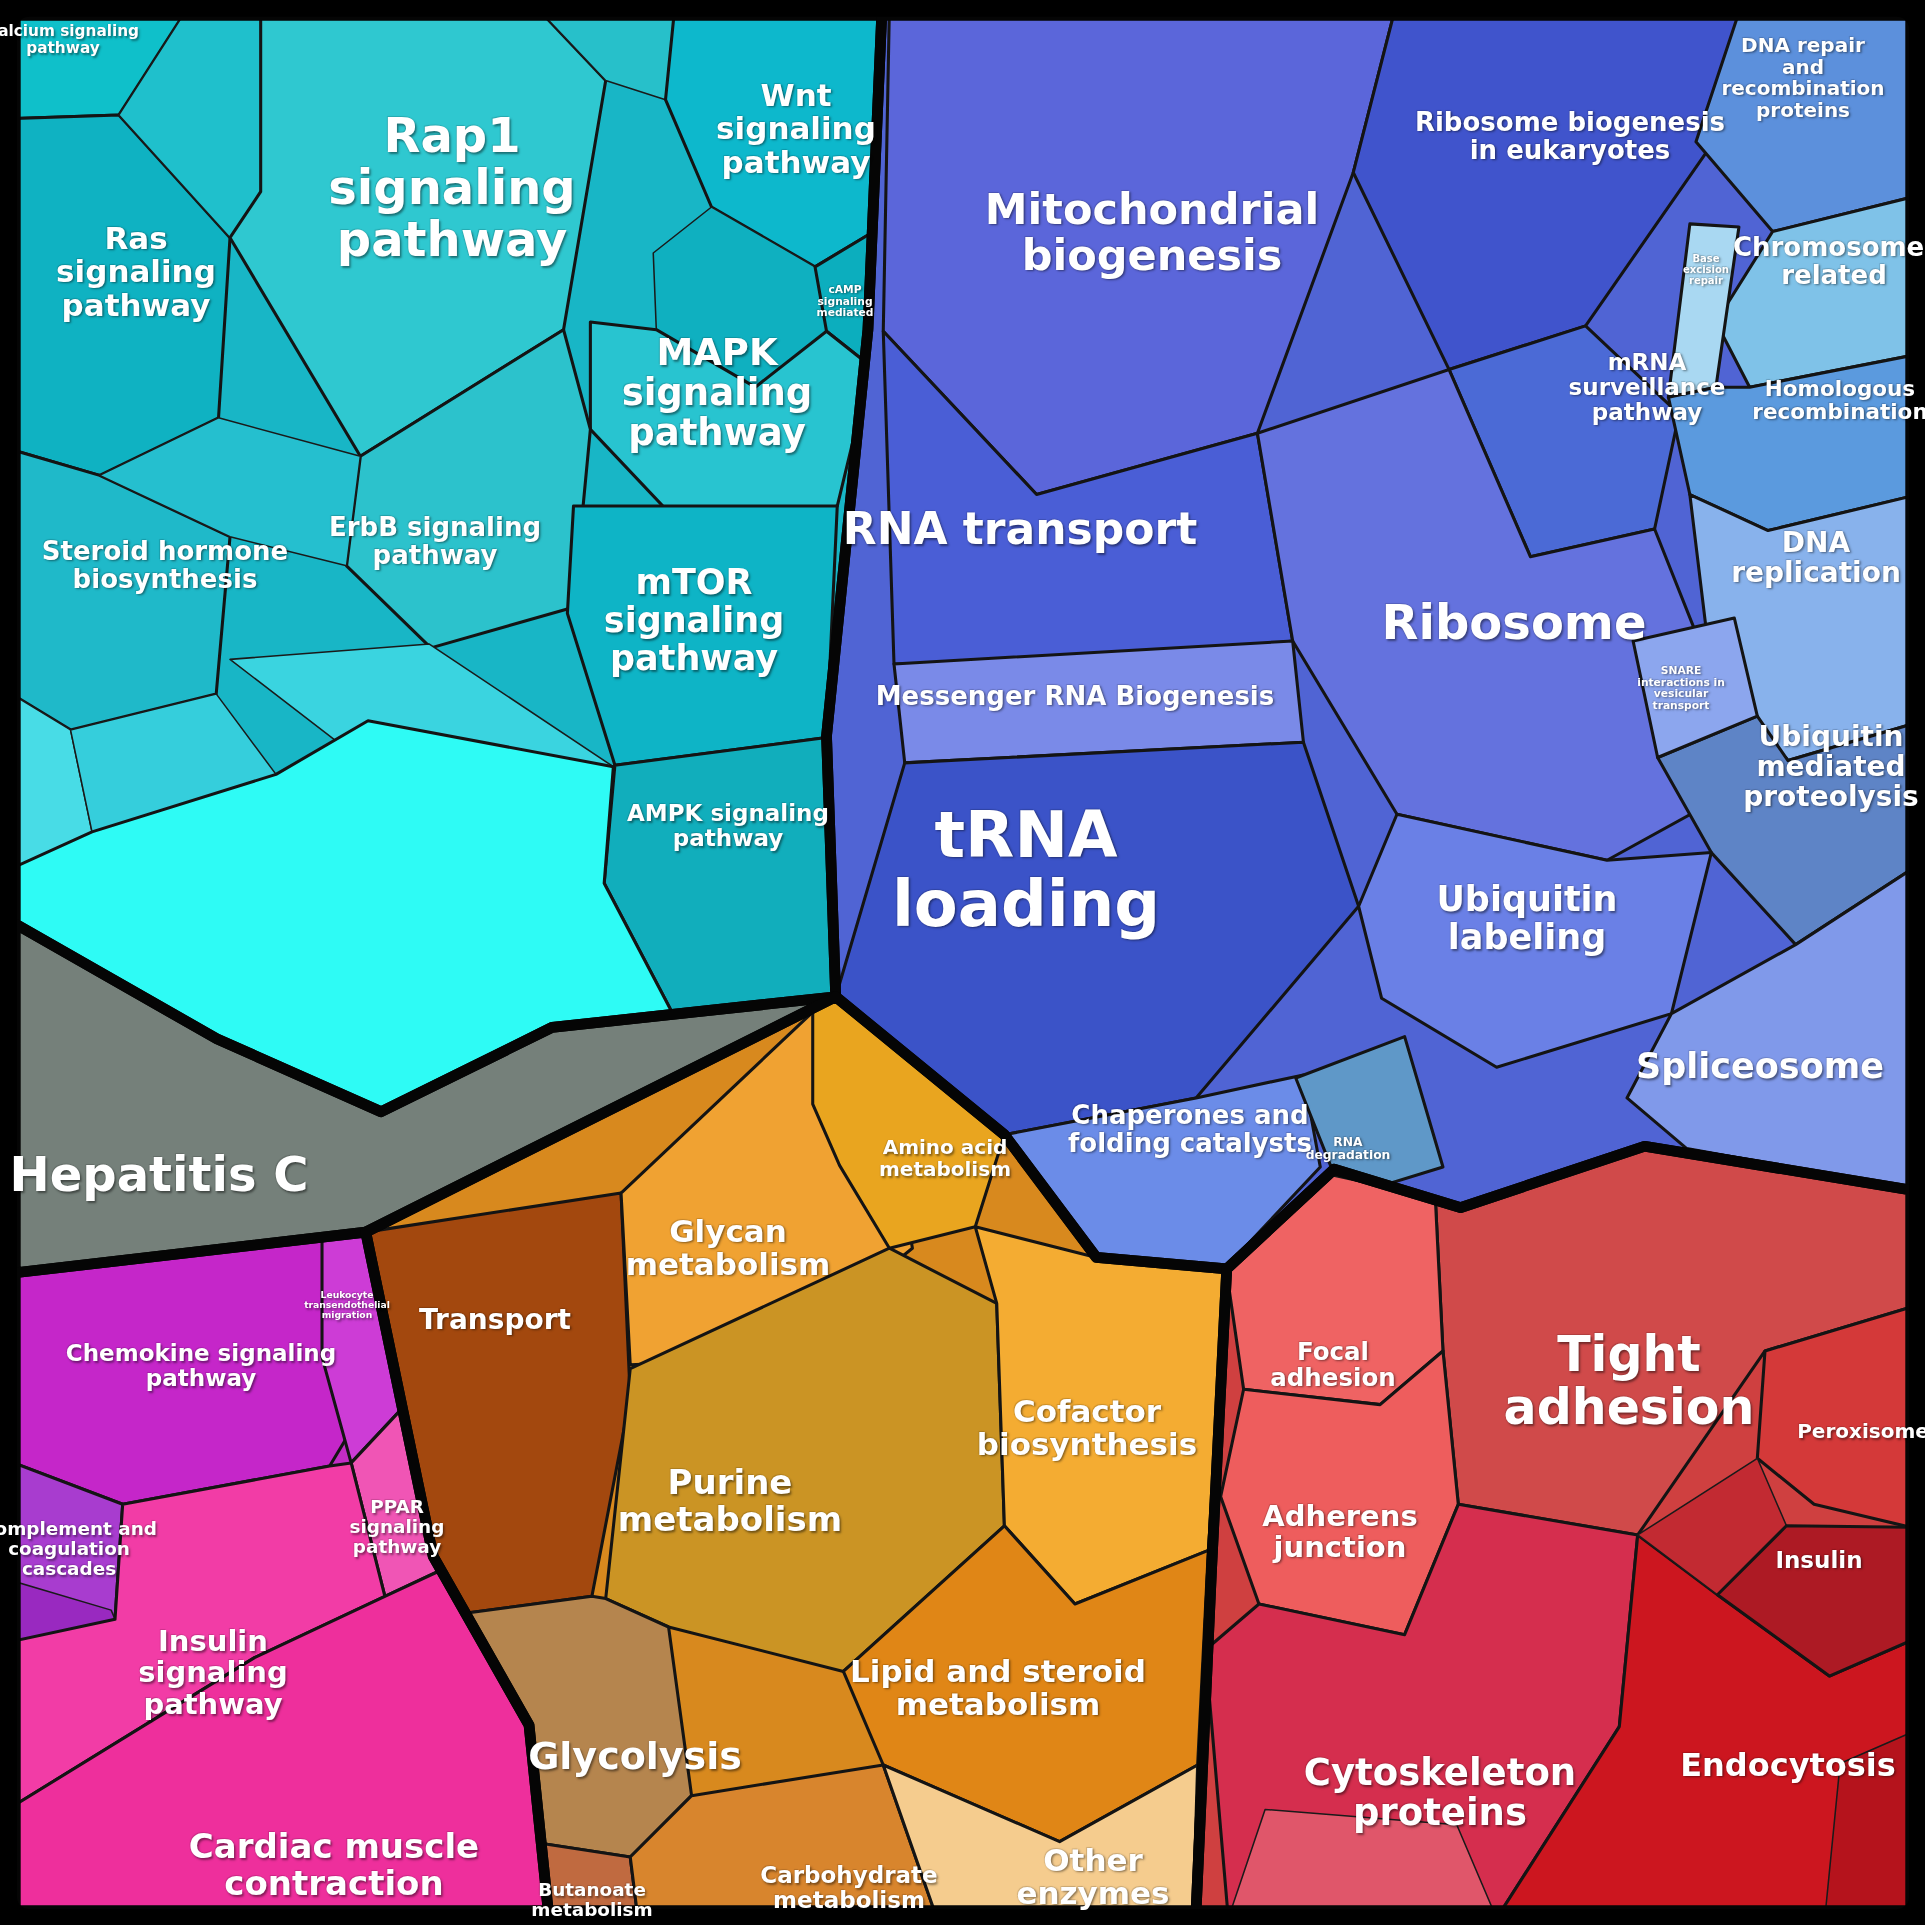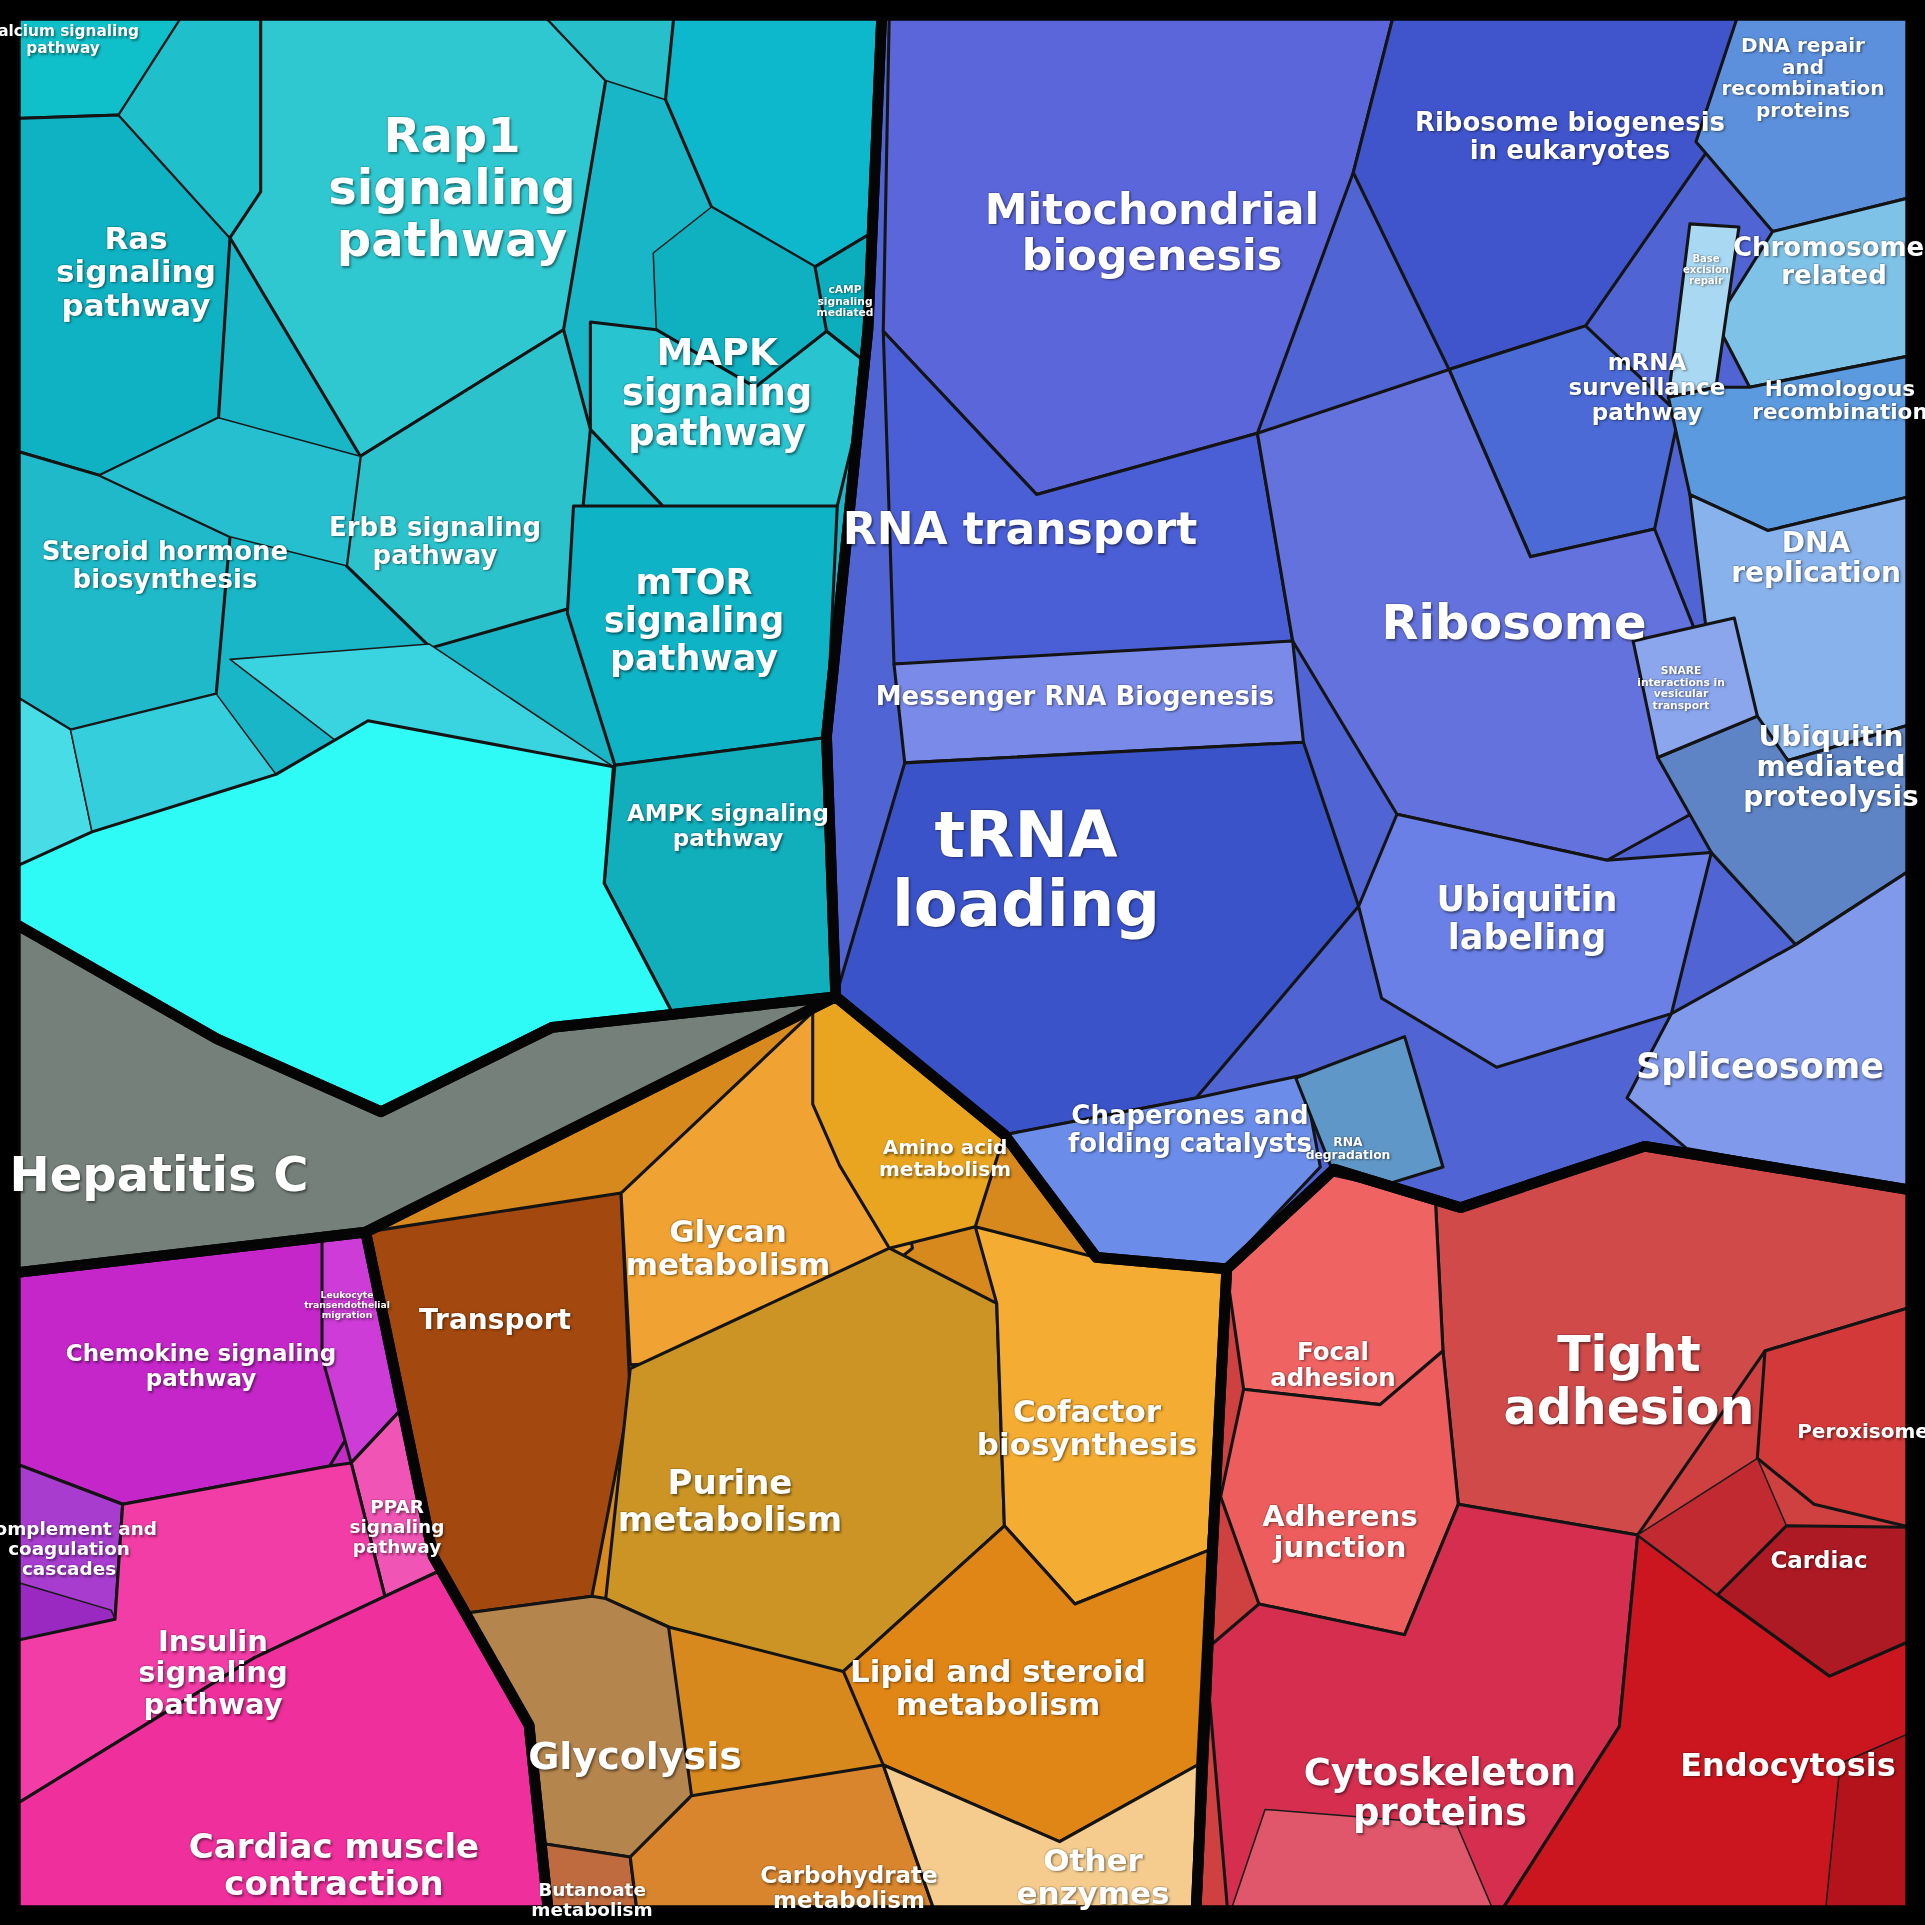--- a/index.html
+++ b/index.html
@@ -131,20 +131,21 @@
   <polygon class="outline" points="20,1205 283,1355 497,1450 720,1340 1090,1300 477,1607 20,1660"></polygon>
   <polygon class="outline" points="20,1660 477,1607 565,2030 690,2250 715,2492 20,2492"></polygon>
   <polygon class="outline" points="477,1607 1090,1300 1310,1480 1430,1640 1600,1655 1580,2050 1560,2492 715,2492 690,2250 565,2030"></polygon>
   <polygon class="outline" points="1600,1655 1740,1525 1905,1575 2145,1495 2492,1552 2492,2492 1560,2492 1580,2050"></polygon>
   <rect x="10" y="10" width="2492" height="2492" fill="none" stroke="#000" stroke-width="24" rx="28"></rect>
 </svg>
 
   <div class="lbl" style="left:63px;top:40px;font-size:15.3px;max-width:176px">Calcium signaling pathway</div>
   <div class="lbl" style="left:452px;top:188px;font-size:48px;max-width:399px">Rap1 signaling pathway</div>
   <div class="lbl" style="left:136px;top:272px;font-size:31px;max-width:230px">Ras signaling pathway</div>
+  <div class="lbl" style="left:796px;top:129px;font-size:31px;max-width:222px">Wnt signaling pathway</div>
   <div class="lbl" style="left:845px;top:301px;font-size:10.7px;max-width:73px">cAMP signaling mediated</div>
   <div class="lbl" style="left:717px;top:393px;font-size:37px;max-width:268px">MAPK signaling pathway</div>
   <div class="lbl" style="left:435px;top:541px;font-size:26px;max-width:230px">ErbB signaling pathway</div>
   <div class="lbl" style="left:694px;top:621px;font-size:35px;max-width:299px">mTOR signaling pathway</div>
   <div class="lbl" style="left:165px;top:565px;font-size:26px;max-width:253px">Steroid hormone biosynthesis</div>
   <div class="lbl" style="left:728px;top:826px;font-size:23px;max-width:207px">AMPK signaling pathway</div>
 
   <div class="lbl" style="left:1152px;top:232px;font-size:43px;max-width:498px">Mitochondrial biogenesis</div>
   <div class="lbl" style="left:1570px;top:136px;font-size:26px;max-width:345px">Ribosome biogenesis in eukaryotes</div>
   <div class="lbl" style="left:1803px;top:78px;font-size:20px;max-width:238px">DNA repair and recombination proteins</div>
@@ -181,17 +182,17 @@
   <div class="lbl" style="left:635px;top:1757px;font-size:38px;max-width:284px">Glycolysis</div>
   <div class="lbl" style="left:998px;top:1688px;font-size:31px;max-width:330px">Lipid and steroid metabolism</div>
   <div class="lbl" style="left:849px;top:1888px;font-size:23px;max-width:253px">Carbohydrate metabolism</div>
   <div class="lbl" style="left:592px;top:1900px;font-size:18.4px;max-width:207px">Butanoate metabolism</div>
   <div class="lbl" style="left:1093px;top:1877px;font-size:31px;max-width:238px">Other enzymes</div>
 
   <div class="lbl" style="left:1333px;top:1365px;font-size:24.5px;max-width:176px">Focal adhesion</div>
   <div class="lbl" style="left:1629px;top:1382px;font-size:49px;max-width:360px">Tight adhesion</div>
   <div class="lbl" style="left:1340px;top:1532px;font-size:29px;max-width:238px">Adherens junction</div>
   <div class="lbl" style="left:1863px;top:1432px;font-size:20px;max-width:161px">Peroxisome</div>
-  <div class="lbl" style="left:1819px;top:1560px;font-size:23px;max-width:176px">Cardiac</div>
+  <div class="lbl" style="left:1819px;top:1560px;font-size:23px;max-width:176px">Insulin</div>
   <div class="lbl" style="left:1440px;top:1793px;font-size:37px;max-width:406px">Cytoskeleton proteins</div>
   <div class="lbl" style="left:1788px;top:1765px;font-size:32px;max-width:284px">Endocytosis</div>
 </div>
 
 
 </body></html>

